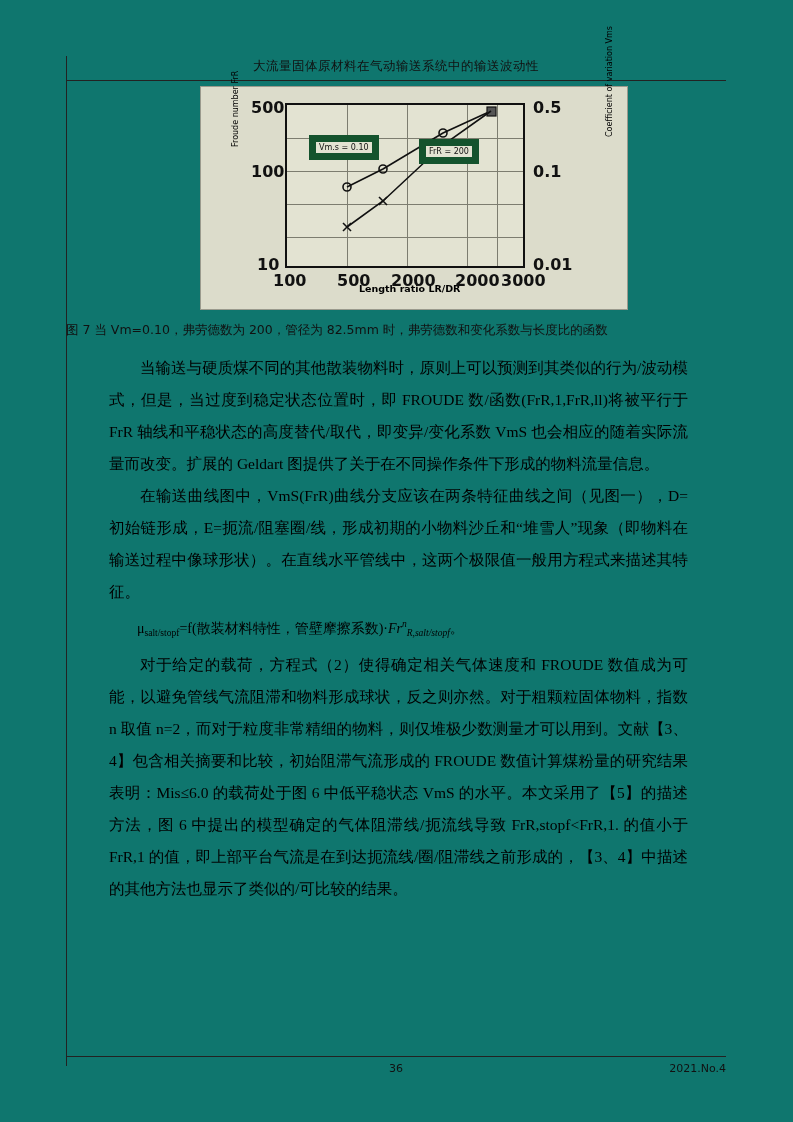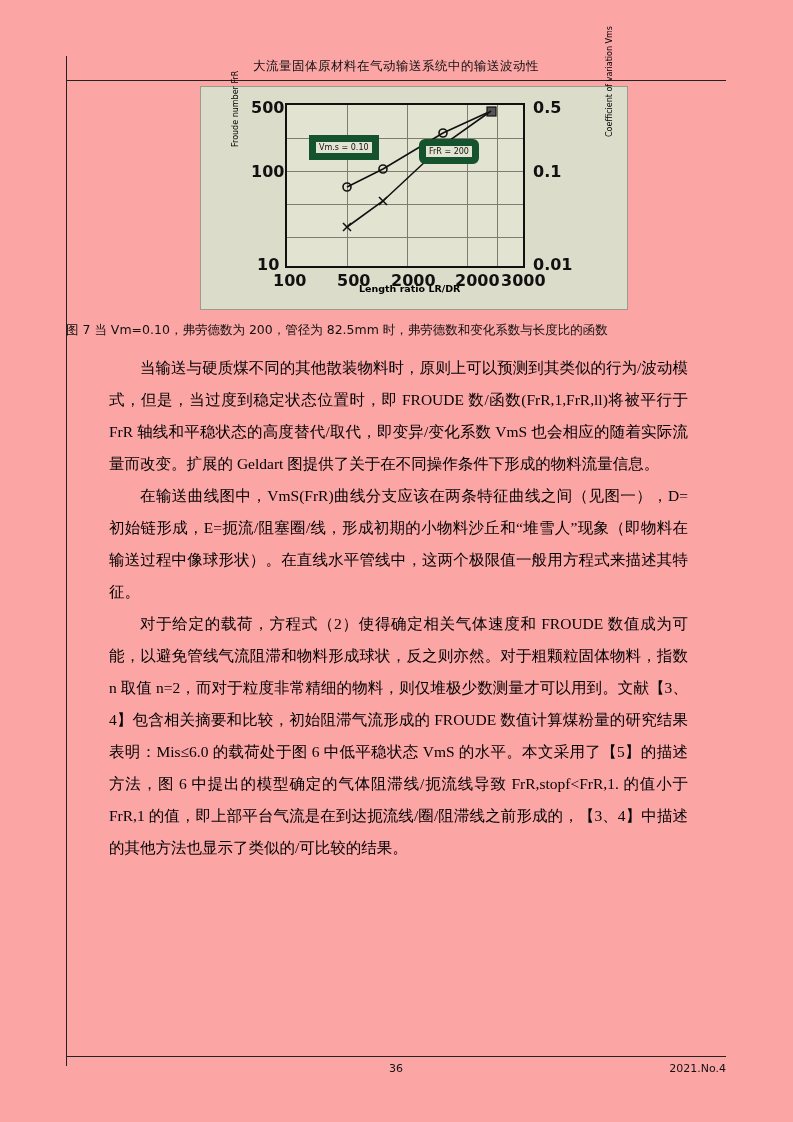--- a/index.html
+++ b/index.html
@@ -4,21 +4,21 @@
 <style>
   html, body {
     margin: 0;
     padding: 0;
     background: #b0b0b0;
   }
   .page {
     position: relative;
     width: 793px;
     height: 1122px;
-    background: #fca5a5;
+    background: #0f766e;
     margin: 0 auto;
     overflow: hidden;
     font-family: "Liberation Serif", serif;
     color: #000;
   }
   
   .binding-line {
     position: absolute;
     left: 66px;
     top: 56px;
@@ -245,21 +245,21 @@
             <line x1="56" y1="118" x2="64" y2="126"></line>
               <line x1="64" y1="118" x2="56" y2="126"></line>
             <line x1="92" y1="92" x2="100" y2="100"></line>
               <line x1="100" y1="92" x2="92" y2="100"></line>
             <line x1="152" y1="36" x2="160" y2="44"></line>
               <line x1="160" y1="36" x2="152" y2="44"></line>
           </g>
         </svg>
 
         <div class="annot" style="left:22px;top:30px;">Vm.s = 0.10</div>
-        <div class="annot" style="left:132px;top:34px;border-radius:6px;">FrR = 200</div>
+        <div class="annot" style="left:132px;top:34px;">FrR = 200</div>
       </div>
 
       <div class="tick-lbl" style="left:50px;top:11px;">500</div>
       <div class="tick-lbl" style="left:50px;top:75px;">100</div>
       <div class="tick-lbl" style="left:56px;top:168px;">10</div>
 
       <div class="tick-lbl" style="left:332px;top:11px;">0.5</div>
       <div class="tick-lbl" style="left:332px;top:75px;">0.1</div>
       <div class="tick-lbl" style="left:332px;top:168px;">0.01</div>
 
@@ -269,20 +269,23 @@
       <div class="tick-lbl" style="left:254px;top:184px;">2000</div>
       <div class="tick-lbl" style="left:288px;top:184px;margin-left:12px;">3000</div>
     </div>
   </div>
 
   <div class="fig-caption">图 7 当 Vm=0.10，弗劳德数为 200，管径为 82.5mm 时，弗劳德数和变化系数与长度比的函数</div>
 
   <div class="body-text">
     <p>当输送与硬质煤不同的其他散装物料时，原则上可以预测到其类似的行为/波动模式，但是，当过度到稳定状态位置时，即 FROUDE 数/函数(FrR,1,FrR,ll)将被平行于 FrR 轴线和平稳状态的高度替代/取代，即变异/变化系数 VmS 也会相应的随着实际流量而改变。扩展的 Geldart 图提供了关于在不同操作条件下形成的物料流量信息。</p>
     <p>在输送曲线图中，VmS(FrR)曲线分支应该在两条特征曲线之间（见图一），D=初始链形成，E=扼流/阻塞圈/线，形成初期的小物料沙丘和“堆雪人”现象（即物料在输送过程中像球形状）。在直线水平管线中，这两个极限值一般用方程式来描述其特征。</p>
+    <p class="formula">
+      <span>μ</span><sub>salt/stopf</sub><span>=f(散装材料特性，管壁摩擦系数)·</span><span class="ital">Fr</span><sup class="ital">n</sup><sub class="ital">R,salt/stopf</sub><span>。</span>
+    </p>
     <p>对于给定的载荷，方程式（2）使得确定相关气体速度和 FROUDE 数值成为可能，以避免管线气流阻滞和物料形成球状，反之则亦然。对于粗颗粒固体物料，指数 n 取值 n=2，而对于粒度非常精细的物料，则仅堆极少数测量才可以用到。文献【3、4】包含相关摘要和比较，初始阻滞气流形成的 FROUDE 数值计算煤粉量的研究结果表明：Mis≤6.0 的载荷处于图 6 中低平稳状态 VmS 的水平。本文采用了【5】的描述方法，图 6 中提出的模型确定的气体阻滞线/扼流线导致 FrR,stopf&lt;FrR,1. 的值小于 FrR,1 的值，即上部平台气流是在到达扼流线/圈/阻滞线之前形成的，【3、4】中描述的其他方法也显示了类似的/可比较的结果。</p>
   </div>
 
   <div class="footer-rule"></div>
   <div class="footer">
     <span class="footer-page">36</span>
     <span class="footer-issue">2021.No.4</span>
   </div>
 
 </div>

